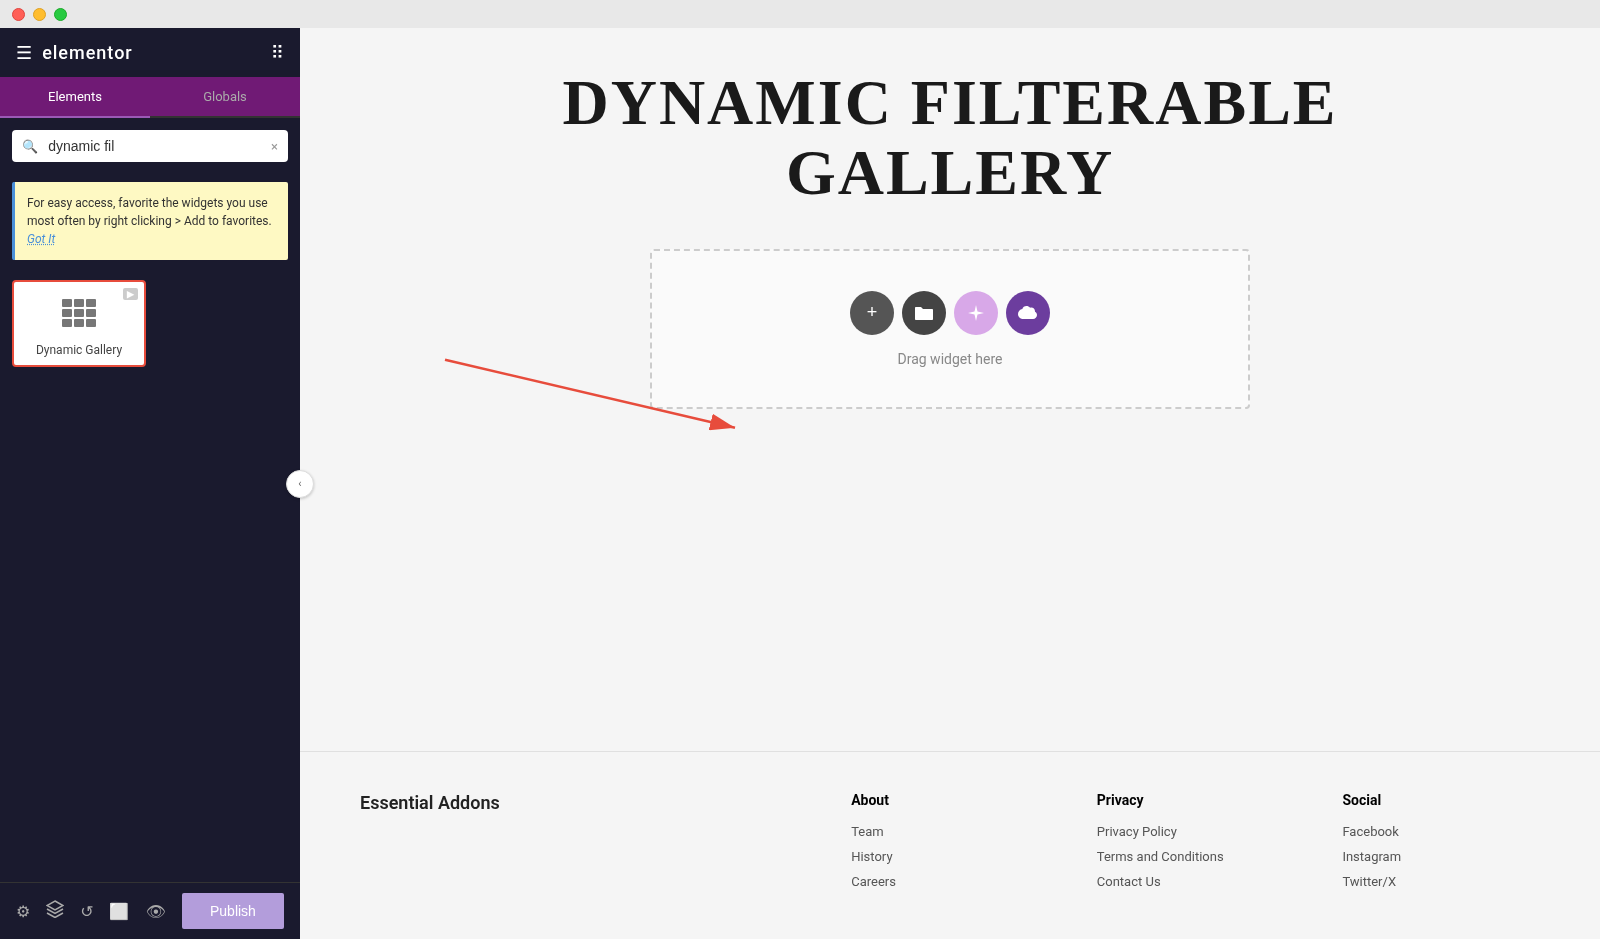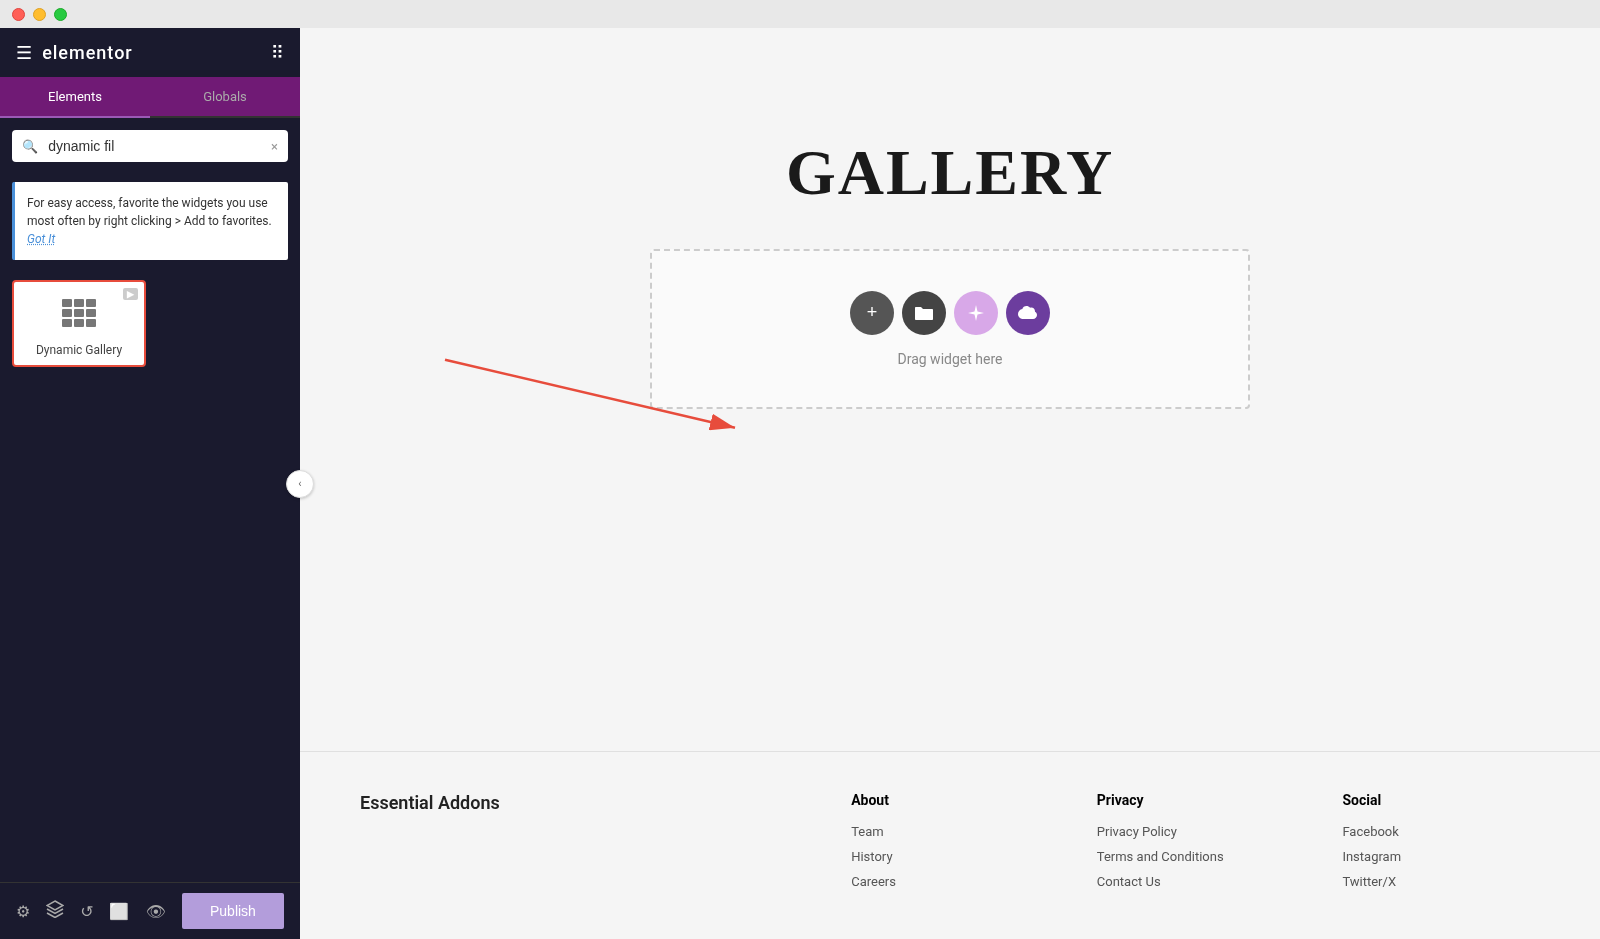--- a/index.html
+++ b/index.html
@@ -146,21 +146,21 @@
     .search-clear {
       padding: 8px 10px;
       color: #999;
       cursor: pointer;
       font-size: 13px;
     }
 
     
     .info-banner {
       margin: 8px 12px;
-      background: #ffffff;
+      background: #fef9c3;
       border-left: 3px solid #4a90d9;
       padding: 12px;
       font-size: 12px;
       color: #333;
       line-height: 1.5;
       border-radius: 2px;
     }
 
     .info-banner .got-it {
       color: #4a90d9;
@@ -496,21 +496,21 @@
       <button class="publish-btn">Publish</button>
       <button class="publish-arrow">▲</button>
     </div>
   </div>
 
   <div class="canvas-wrapper">
     <div class="canvas-area">
       <div class="canvas-content">
 
         <h1 class="page-title">
-          <br>
+          <span>DYNAMIC FILTERABLE</span><br>
           <span>GALLERY</span>
         </h1>
 
         <div class="drop-zone">
           <div class="drop-zone-buttons">
             <button class="dz-btn dz-btn-plus">+</button>
             <button class="dz-btn dz-btn-folder">
               <svg width="20" height="16" viewBox="0 0 20 16" fill="white">
                 <path d="M1 3C1 2.44772 1.44772 2 2 2H7L9 4H18C18.5523 4 19 4.44772 19 5V14C19 14.5523 18.5523 15 18 15H2C1.44772 15 1 14.5523 1 14V3Z"></path>
               </svg>

